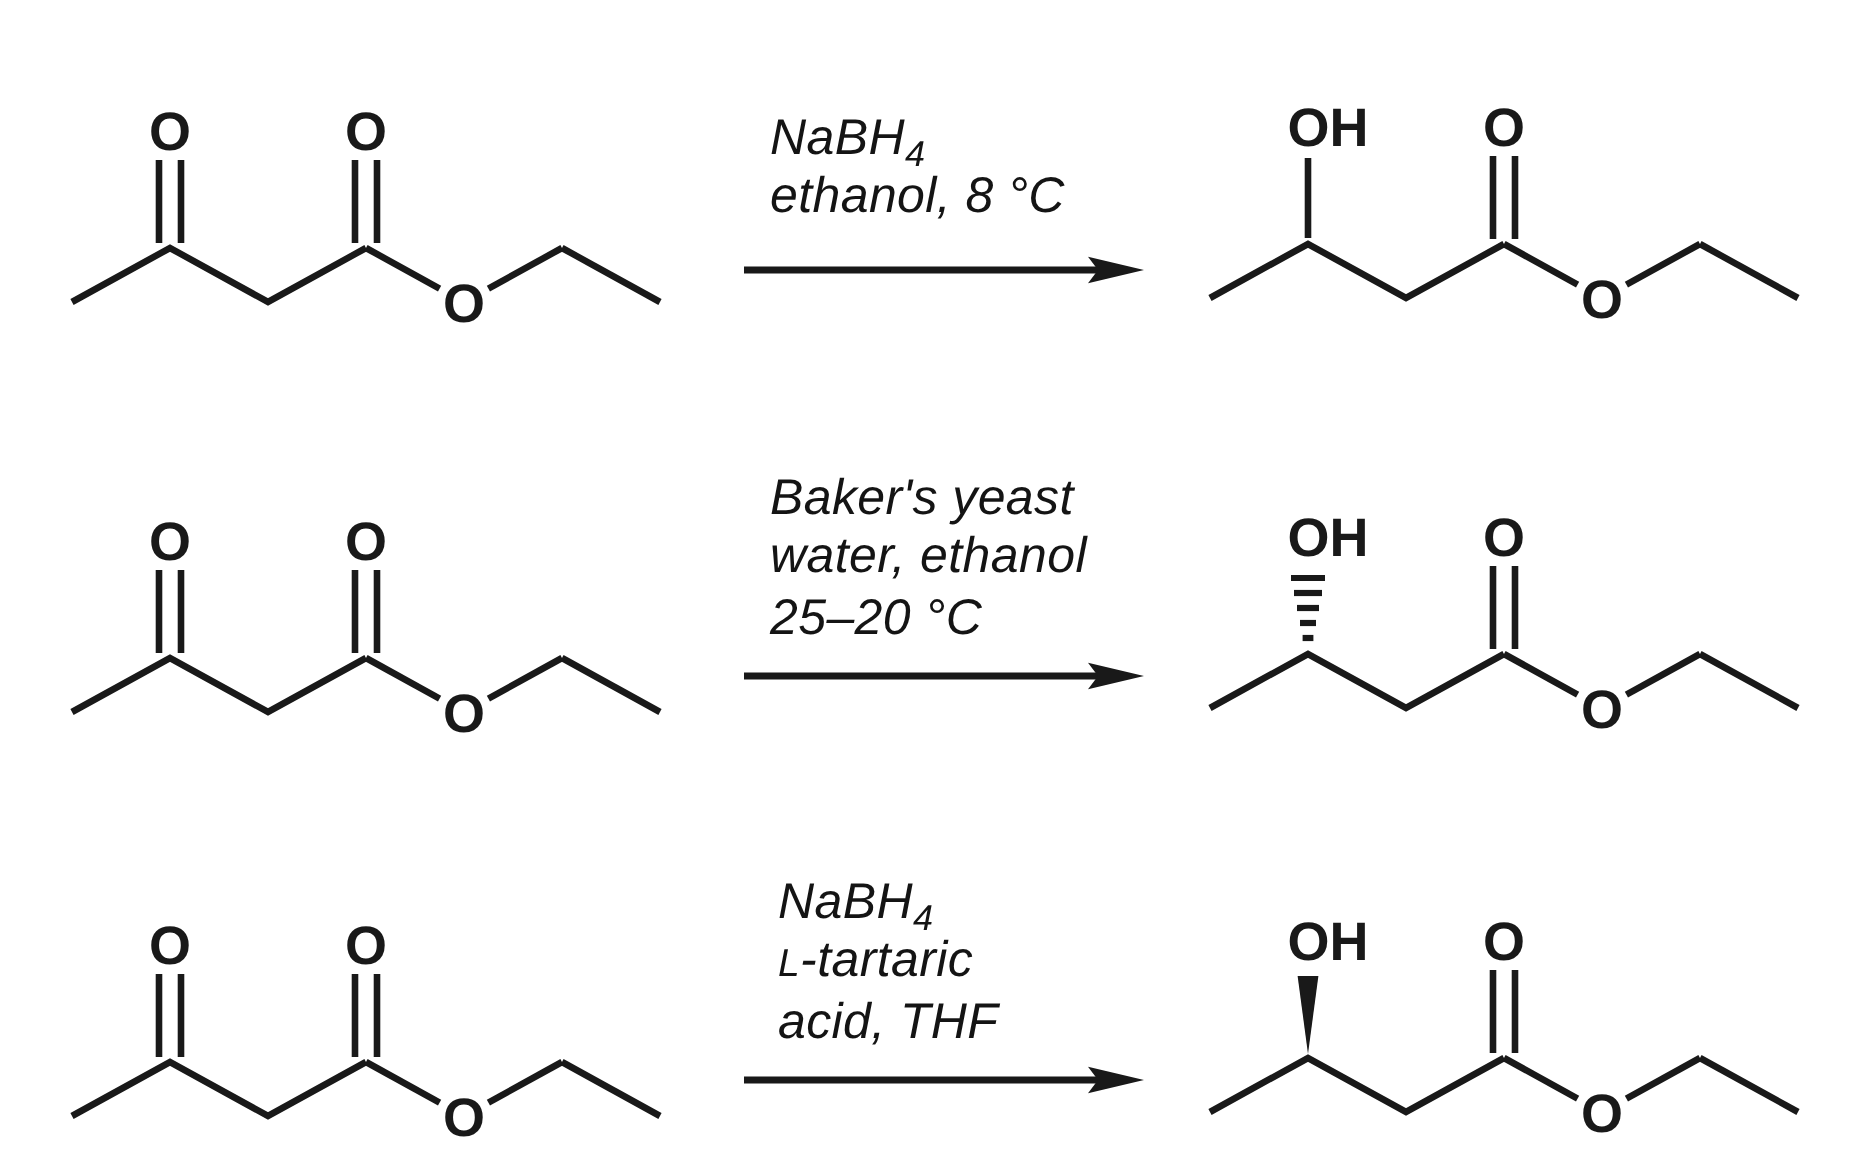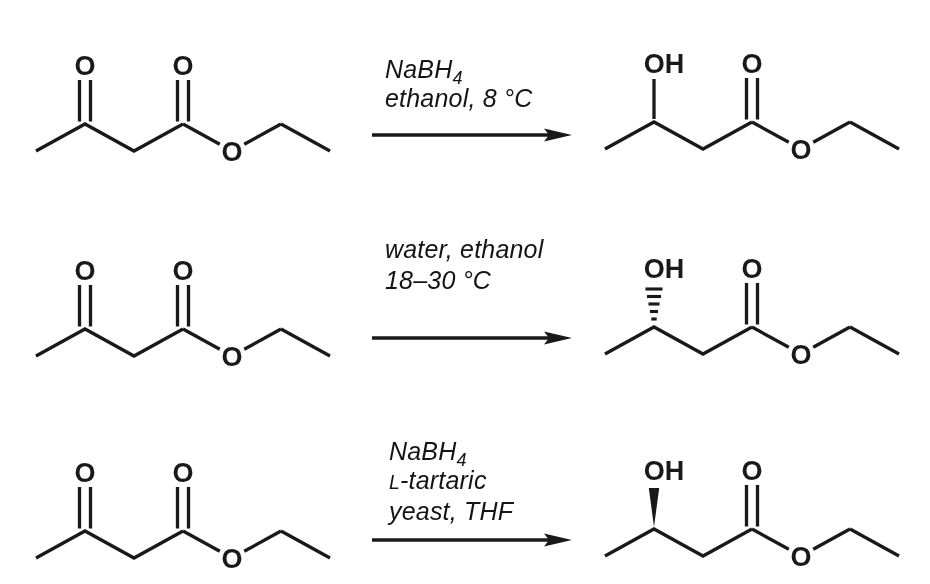--- a/index.html
+++ b/index.html
@@ -95,22 +95,23 @@
     <g>
       <line class="bond" x1="149.5" y1="41" x2="149.5" y2="82.5"></line>
       <line class="bond" x1="160.5" y1="41" x2="160.5" y2="82.5"></line>
     </g>
     <text class="atom" x="57" y="36">O</text>
     <text class="atom" x="155" y="36">O</text>
     <text class="atom" x="204" y="122">O</text>
   </svg>
 
   <div class="conditions" style="left:385px;top:235px">
+    <div class="cond-line"><span>Baker's yeast</span><sub></sub></div>
     <div class="cond-line"><span class="sc"></span><span>water, ethanol</span></div>
-    <div class="cond-line"><span>18–30 °C</span></div>
+    <div class="cond-line"><span>25–20 °C</span></div>
   </div>
 
   <svg class="arrow" style="left:372px;top:330px" width="200" height="16" viewBox="0 0 200 16">
     <line class="shaft" x1="0" y1="8" x2="178" y2="8"></line>
     <polygon class="head" points="172,1.4 200,8 172,14.6 177,8"></polygon>
   </svg>
 
   <svg class="mol" style="left:597px;top:242px" width="312" height="126" viewBox="0 0 312 126">
     <g>
       <polyline class="bond" points="8,112 57,85 106,112 155,85"></polyline>
@@ -150,21 +151,21 @@
       <line class="bond" x1="160.5" y1="41" x2="160.5" y2="82.5"></line>
     </g>
     <text class="atom" x="57" y="36">O</text>
     <text class="atom" x="155" y="36">O</text>
     <text class="atom" x="204" y="122">O</text>
   </svg>
 
   <div class="conditions" style="left:389px;top:437px">
     <div class="cond-line"><span>NaBH</span><sub>4</sub></div>
     <div class="cond-line"><span class="sc">L</span><span>-tartaric</span></div>
-    <div class="cond-line"><span>yeast, THF</span></div>
+    <div class="cond-line"><span>acid, THF</span></div>
   </div>
 
   <svg class="arrow" style="left:372px;top:532px" width="200" height="16" viewBox="0 0 200 16">
     <line class="shaft" x1="0" y1="8" x2="178" y2="8"></line>
     <polygon class="head" points="172,1.4 200,8 172,14.6 177,8"></polygon>
   </svg>
 
   <svg class="mol" style="left:597px;top:444px" width="312" height="126" viewBox="0 0 312 126">
     <g>
       <polyline class="bond" points="8,112 57,85 106,112 155,85"></polyline>

